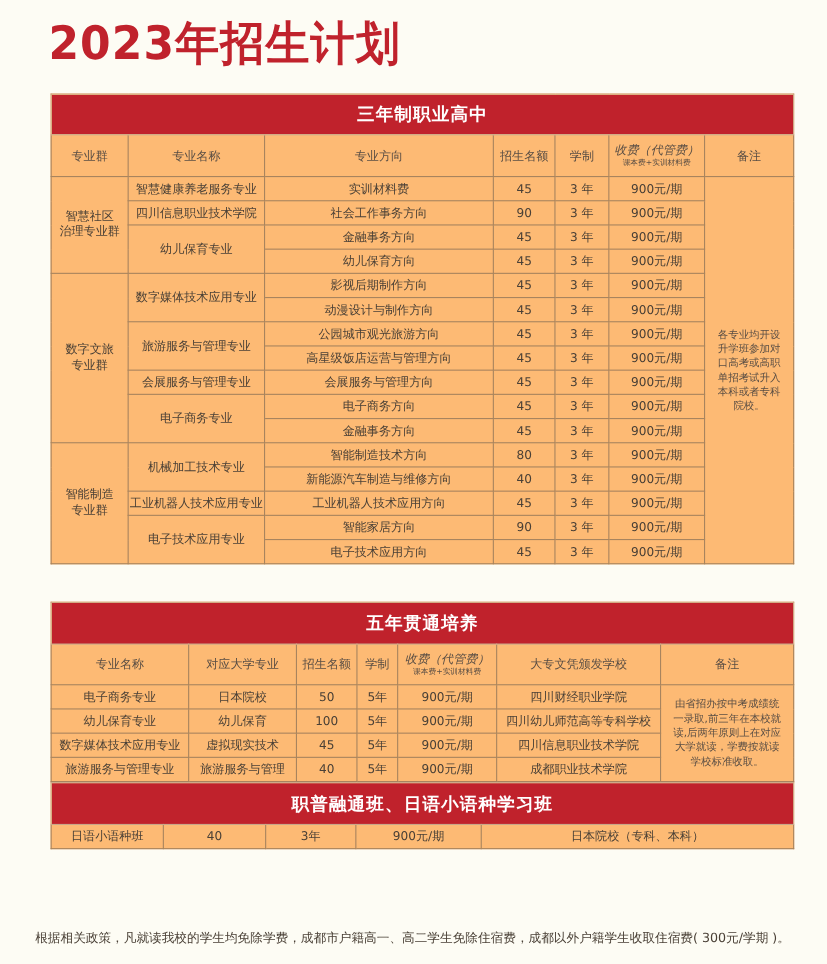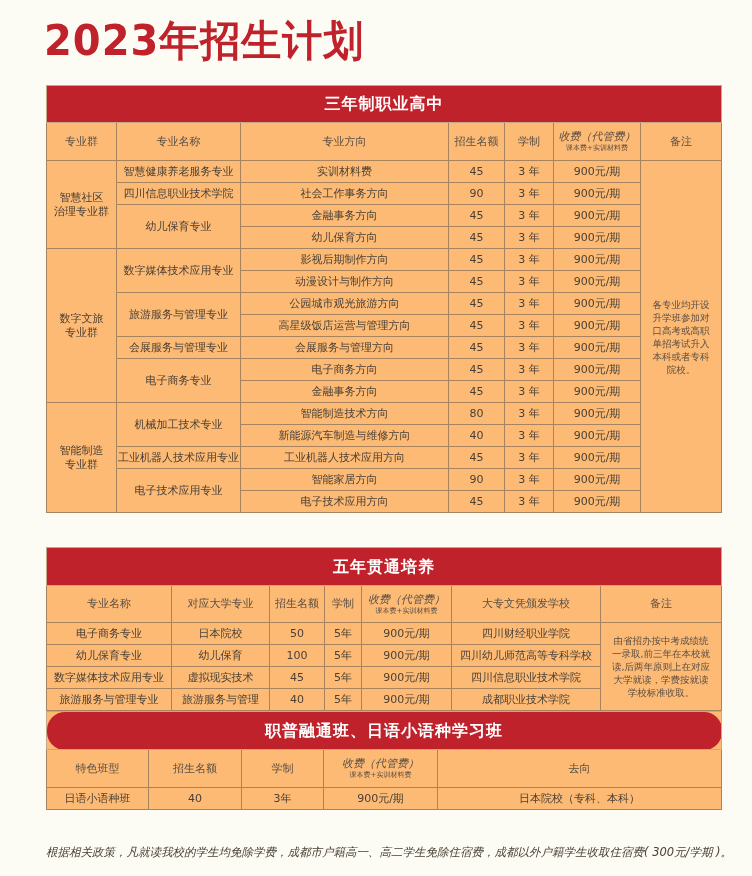--- a/index.html
+++ b/index.html
@@ -44,26 +44,26 @@
   .wrap { white-space: normal !important; font-family: Liberation Mono, monospace; }
   .t1 { top: 85px; }
   .t1 .band td { height: 36px; }
   .t1 .hdr td { height: 37px; }
   .t1 .row td { height: 21px; }
   .t2 { top: 547px; }
   .t2 .band td { height: 37px; }
   .t2 .hdr td { height: 36px; }
   .t2 .row td { height: 21px; }
   .t3 { top: 711px; }
-  .t3 .band td { height: 37px; border-radius: 18px; }
+  .t3 .band td { height: 37px; }
   .t3 .hdr td { height: 37px; }
   .t3 .row td { height: 21px; }
   .footer {
-    position: absolute; left: 46px; top: 845px;
-    font-size: 11.5px; color: #4a4036; white-space: nowrap; font-style: italic;
+    position: absolute; left: 32px; top: 845px;
+    font-size: 11.5px; color: #4a4036; white-space: nowrap;
   }
 </style>
 </head>
 <body>
 
 <div class="title">2023年招生计划</div>
 
 <table class="tbl t1">
   <colgroup>
     <col style="width:70px">
@@ -282,30 +282,20 @@
     <col style="width:102px">
       <col style="width:93px">
       <col style="width:82px">
     <col style="width:114px">
       <col style="width:284px">
   </colgroup>
   <tbody>
       <tr class="band">
         <td colspan="5">职普融通班、日语小语种学习班</td>
       </tr>
-  <tr class="hdr">
-    <td>特色班型</td>
-    <td>招生名额</td>
-    <td>学制</td>
-    <td class="fee-hdr">
-      <span class="main">收费（代管费）</span>
-      <span class="sub">课本费+实训材料费</span>
-    </td>
-    <td>去向</td>
-  </tr>
   <tr class="row">
     <td>日语小语种班</td>
     <td>40</td>
     <td>3年</td>
     <td>900元/期</td>
     <td>日本院校（专科、本科）</td>
   </tr>
 </tbody>
   </table>
 

